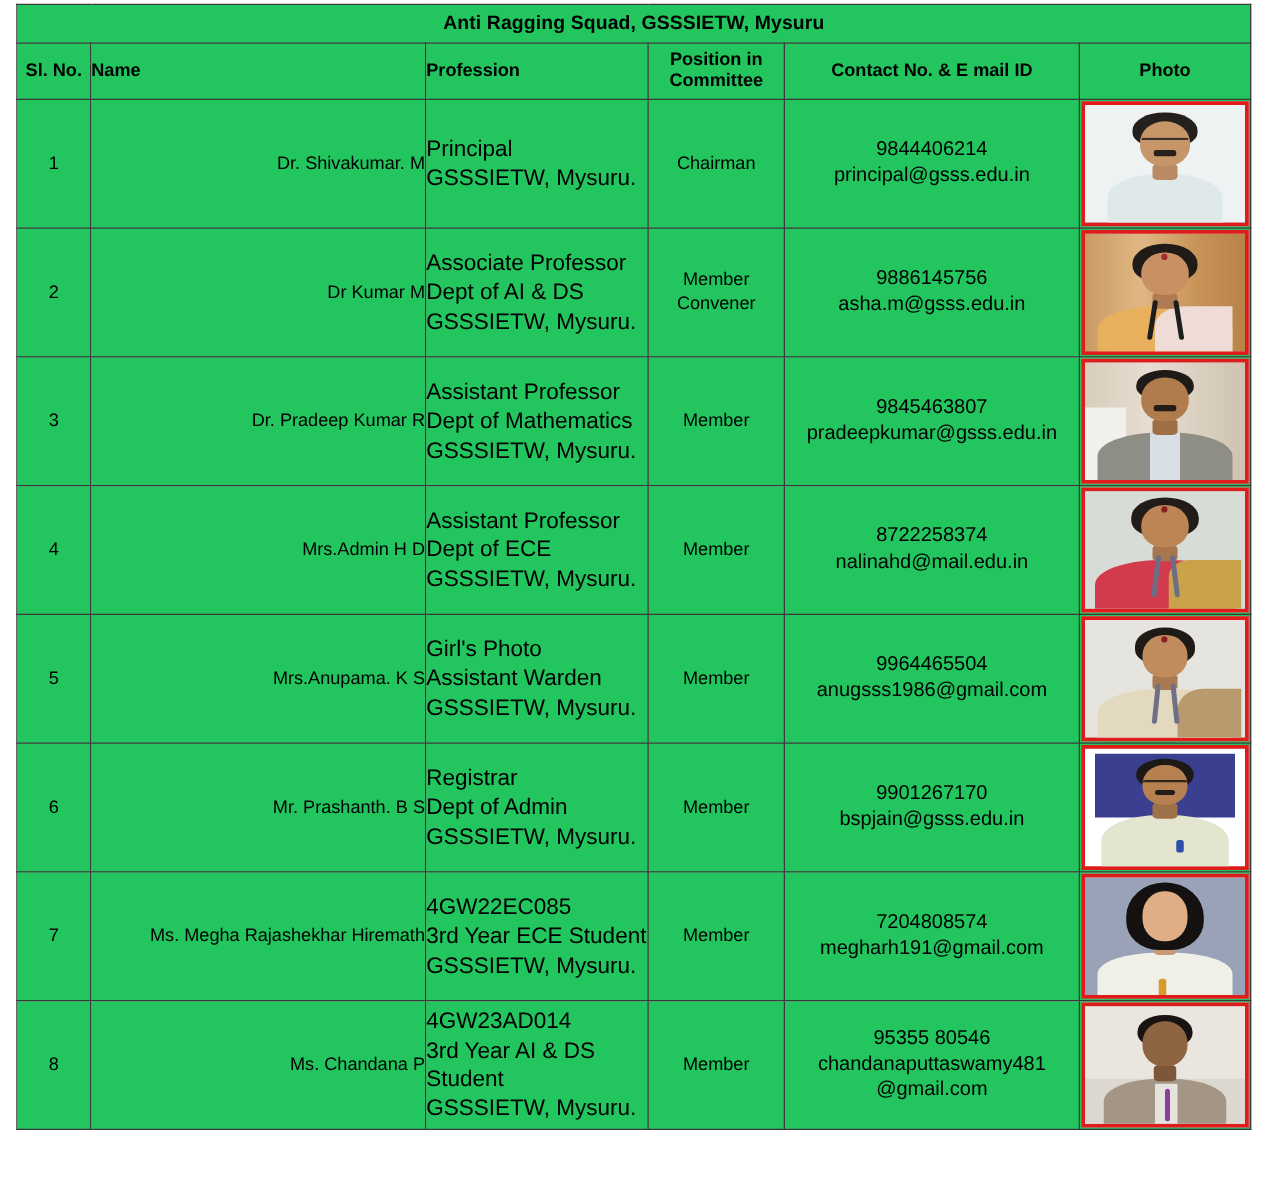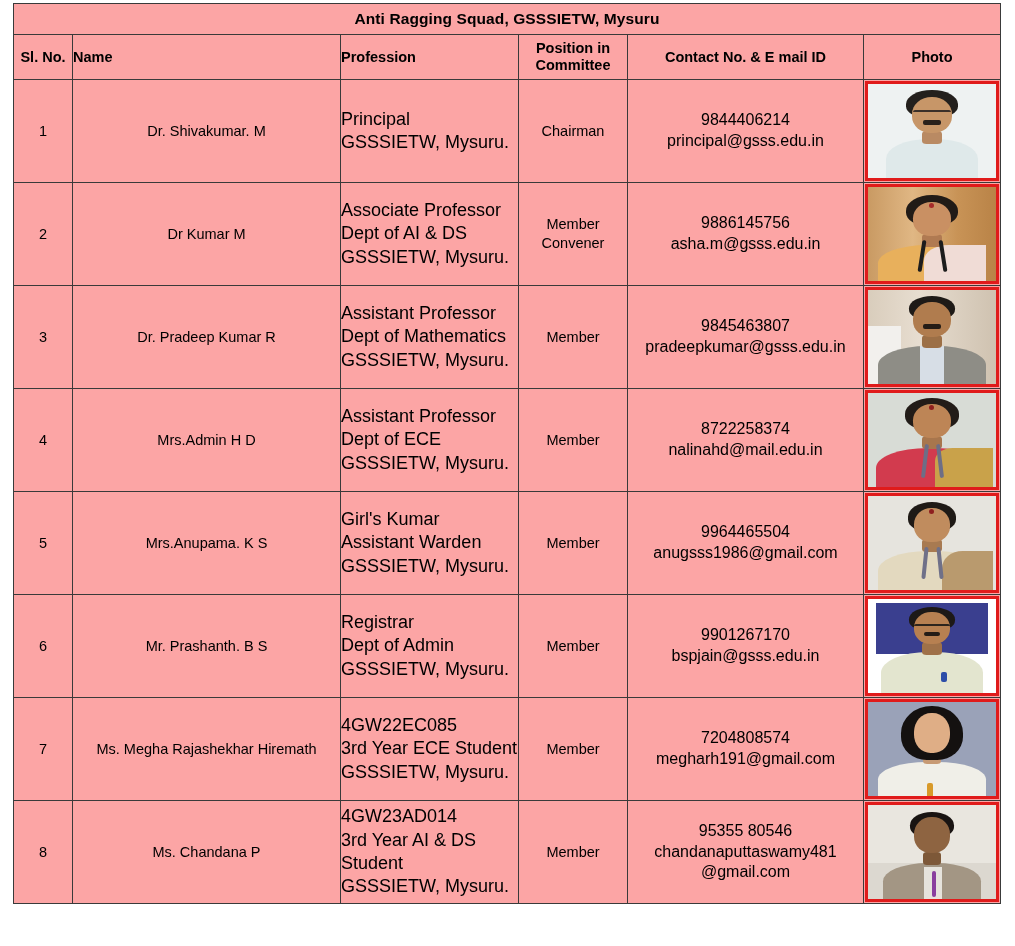--- a/index.html
+++ b/index.html
@@ -26,21 +26,21 @@
     width: 987px;
     border-collapse: collapse;
     table-layout: fixed;
     background: #ffffff;
   }
   table.squad-table td,
   table.squad-table th {
     border: 1px solid #3a3a3a;
     padding: 0;
     vertical-align: middle;
-    background: #fca5a5;
+    background: #22c55e;
   }
   
   .title-cell {
     text-align: center;
     font-weight: bold;
     font-size: 15.5px;
     height: 30px;
     letter-spacing: 0.1px;
   }
   .subtitle-cell {
@@ -67,21 +67,21 @@
   }
   
   tr.data-row > td {
     height: 102px;
   }
   .c-sl {
     text-align: center;
     font-size: 14.5px;
   }
   .c-name {
-    text-align: center;
+    text-align: right;
     padding-left: 6px;
     font-size: 14.5px;
     line-height: 1.25;
   }
   .c-prof {
     text-align: left;
     padding-left: 6px;
     font-size: 18px;
     line-height: 1.3;
   }
@@ -323,21 +323,21 @@
               <span class="lanyard" style="left:55%;top:54%;height:36%;background:#6d6e86;transform:rotate(-7deg)"></span>
             </span>
           </span>
         </td>
       </tr>
 
       <tr class="data-row">
         <td class="c-sl">5</td>
         <td class="c-name">Mrs.Anupama. K S</td>
         <td class="c-prof">
-          <span class="prof-line">Girl's Kumar</span>
+          <span class="prof-line">Girl's Photo</span>
           <span class="prof-line">Assistant Warden</span>
           <span class="prof-line">GSSSIETW, Mysuru.</span>
           <span class="prof-line"></span>
         </td>
         <td class="c-pos">
           <span class="pos-line">Member</span>
           <span class="pos-line"></span>
         </td>
         <td class="c-contact">
           <span class="contact-line">9964465504</span>

